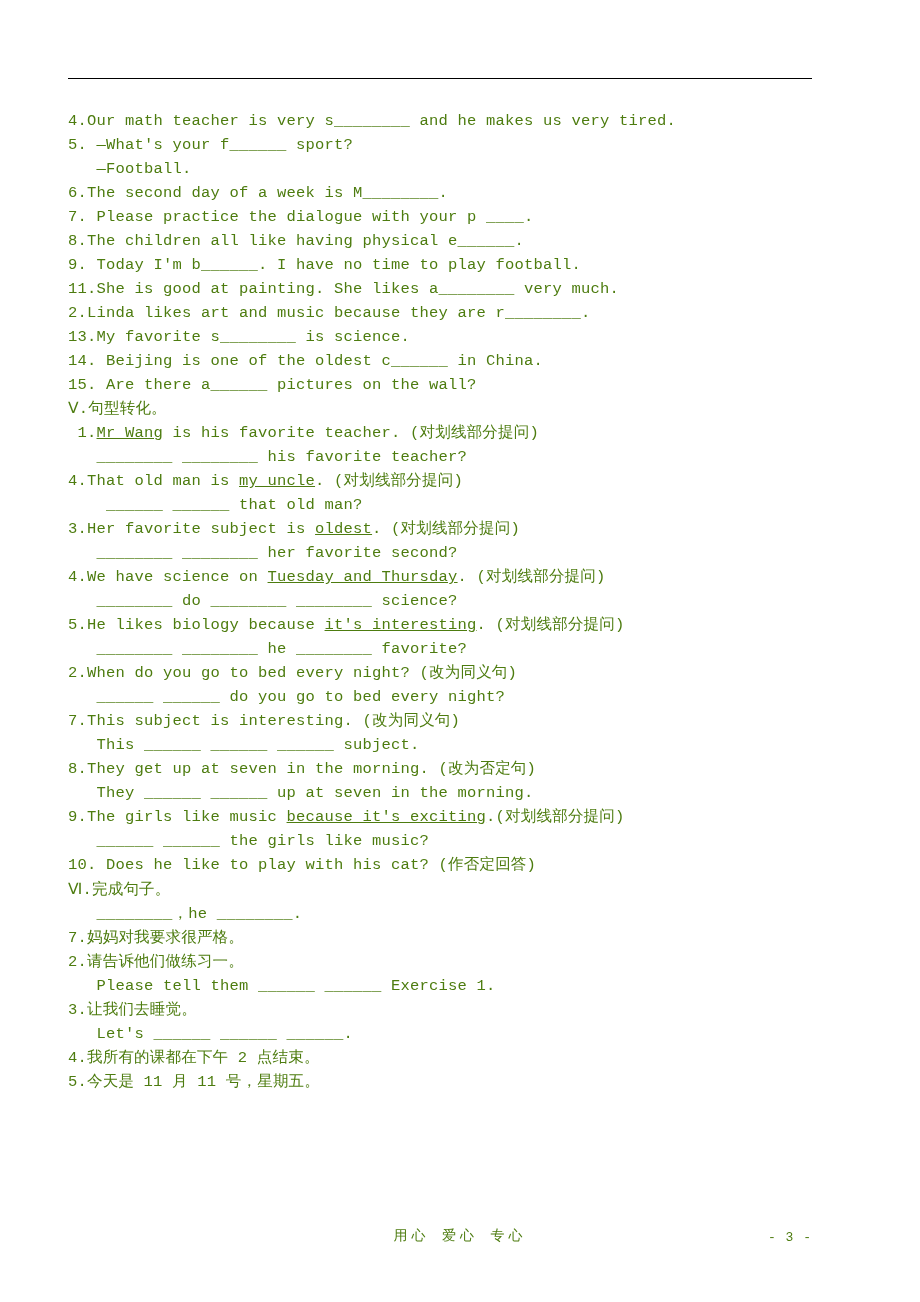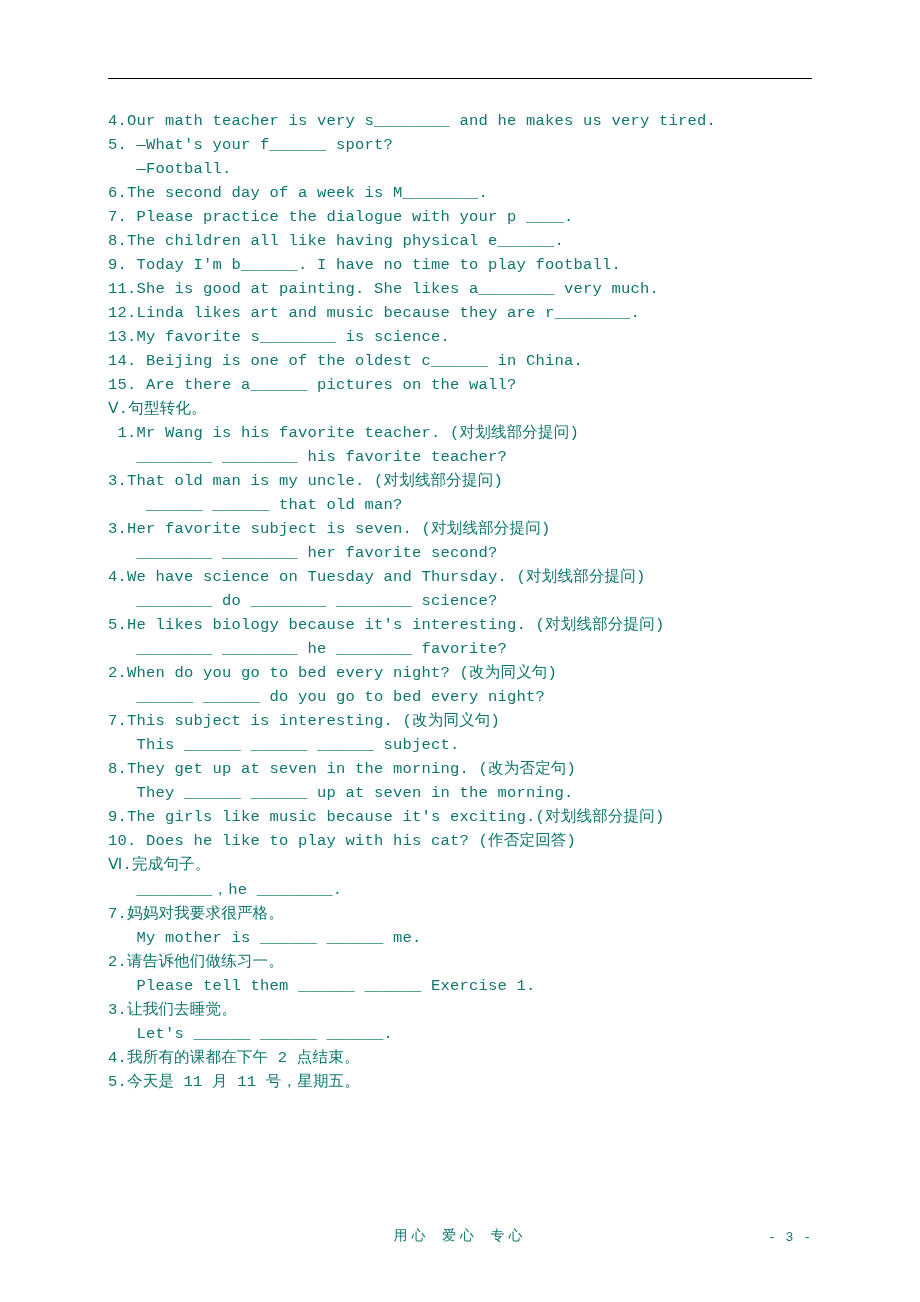--- a/index.html
+++ b/index.html
@@ -6,35 +6,36 @@
     margin: 0;
     padding: 0;
     background: #fff;
     width: 920px;
   }
   .page {
     position: relative;
     width: 920px;
     height: 1302px;
     box-sizing: border-box;
-    padding: 78px 108px 0 108px;
+    padding: 78px 108px 0 68px;
     font-family: "SimSun", "Courier New", monospace;
     font-size: 15.5px;
-    color: #0f766e;
+    color: #4d7c0f;
     line-height: 1.55;
   }
   .topline {
     border-top: 1.5px solid #000;
     margin: 0 0 30px 0;
   }
   .ln {
     white-space: pre;
     letter-spacing: 0.2px;
   }
   .ul {
+    text-decoration: underline;
     margin-top: 28px;
   }
   .footer {
     position: absolute;
     bottom: 54px;
     left: 0;
     width: 920px;
     text-align: center;
     font-size: 14px;
     letter-spacing: 4px;
@@ -54,60 +55,60 @@
   <div class="topline"></div>
 
   <div class="ln">4.Our math teacher is very s________ and he makes us very tired.</div>
   <div class="ln">5. —What's your f______ sport?</div>
   <div class="ln">   —Football.</div>
   <div class="ln">6.The second day of a week is M________.</div>
   <div class="ln">7. Please practice the dialogue with your p ____.</div>
   <div class="ln">8.The children all like having physical e______.</div>
   <div class="ln">9. Today I'm b______. I have no time to play football.</div>
   <div class="ln">11.She is good at painting. She likes a________ very much.</div>
-  <div class="ln">12.Linda likes art and music because they are r________.</div>
+  <div class="ln">2.Linda likes art and music because they are r________.</div>
   <div class="ln">13.My favorite s________ is science.</div>
   <div class="ln">14. Beijing is one of the oldest c______ in China.</div>
   <div class="ln">15. Are there a______ pictures on the wall?</div>
 
   <div class="ln">Ⅴ.句型转化。</div>
 
   <div class="ln"><span> 1.</span><span class="ul">Mr Wang</span><span> is his favorite teacher. (对划线部分提问)</span></div>
   <div class="ln">   ________ ________ his favorite teacher?</div>
 
-  <div class="ln"><span>3.That old man is </span><span class="ul">my uncle</span><span>. (对划线部分提问)</span></div>
+  <div class="ln"><span>4.That old man is </span><span class="ul">my uncle</span><span>. (对划线部分提问)</span></div>
   <div class="ln">    ______ ______ that old man?</div>
 
-  <div class="ln"><span>3.Her favorite subject is </span><span class="ul">seven</span><span>. (对划线部分提问)</span></div>
+  <div class="ln"><span>3.Her favorite subject is </span><span class="ul">oldest</span><span>. (对划线部分提问)</span></div>
   <div class="ln">   ________ ________ her favorite second?</div>
 
   <div class="ln"><span>4.We have science on </span><span class="ul">Tuesday and Thursday</span><span>. (对划线部分提问)</span></div>
   <div class="ln">   ________ do ________ ________ science?</div>
 
   <div class="ln"><span>5.He likes biology because </span><span class="ul">it's interesting</span><span>. (对划线部分提问)</span></div>
   <div class="ln">   ________ ________ he ________ favorite?</div>
 
   <div class="ln">2.When do you go to bed every night? (改为同义句)</div>
   <div class="ln">   ______ ______ do you go to bed every night?</div>
 
   <div class="ln">7.This subject is interesting. (改为同义句)</div>
   <div class="ln">   This ______ ______ ______ subject.</div>
 
   <div class="ln">8.They get up at seven in the morning. (改为否定句)</div>
   <div class="ln">   They ______ ______ up at seven in the morning.</div>
 
   <div class="ln"><span>9.The girls like music </span><span class="ul">because it's exciting</span><span>.(对划线部分提问)</span></div>
+  <div class="ln">   ______ ______ the girls like music?</div>
 
   <div class="ln">10. Does he like to play with his cat? (作否定回答)</div>
   <div class="ln">Ⅵ.完成句子。</div>
 
   <div class="ln">   ________，he ________.</div>
 
   <div class="ln">7.妈妈对我要求很严格。</div>
-  <div class="ln">   My mother is ______ ______ me.</div>
   <div class="ln">2.请告诉他们做练习一。</div>
   <div class="ln">   Please tell them ______ ______ Exercise 1.</div>
   <div class="ln">3.让我们去睡觉。</div>
   <div class="ln">   Let's ______ ______ ______.</div>
   <div class="ln">4.我所有的课都在下午 2 点结束。</div>
   <div class="ln">5.今天是 11 月 11 号，星期五。</div>
 
   <div class="footer">用心  爱心  专心</div>
   <div class="pagenum">- 3 -</div>
 </div>

